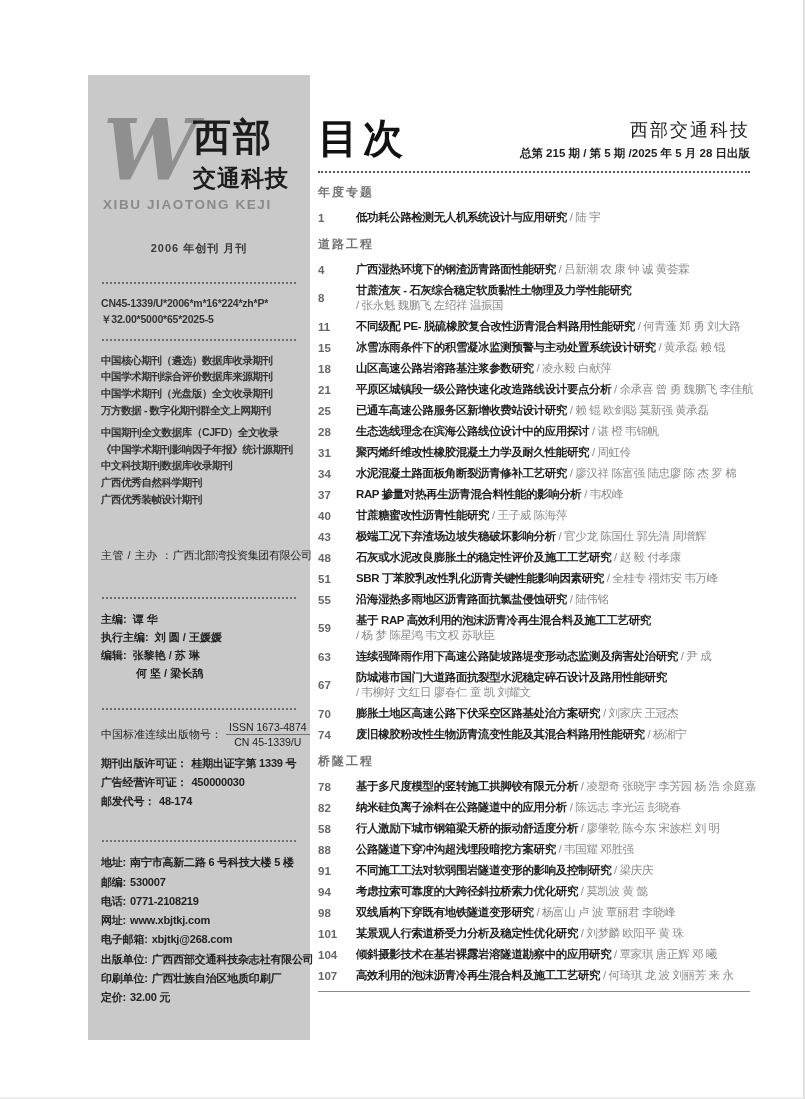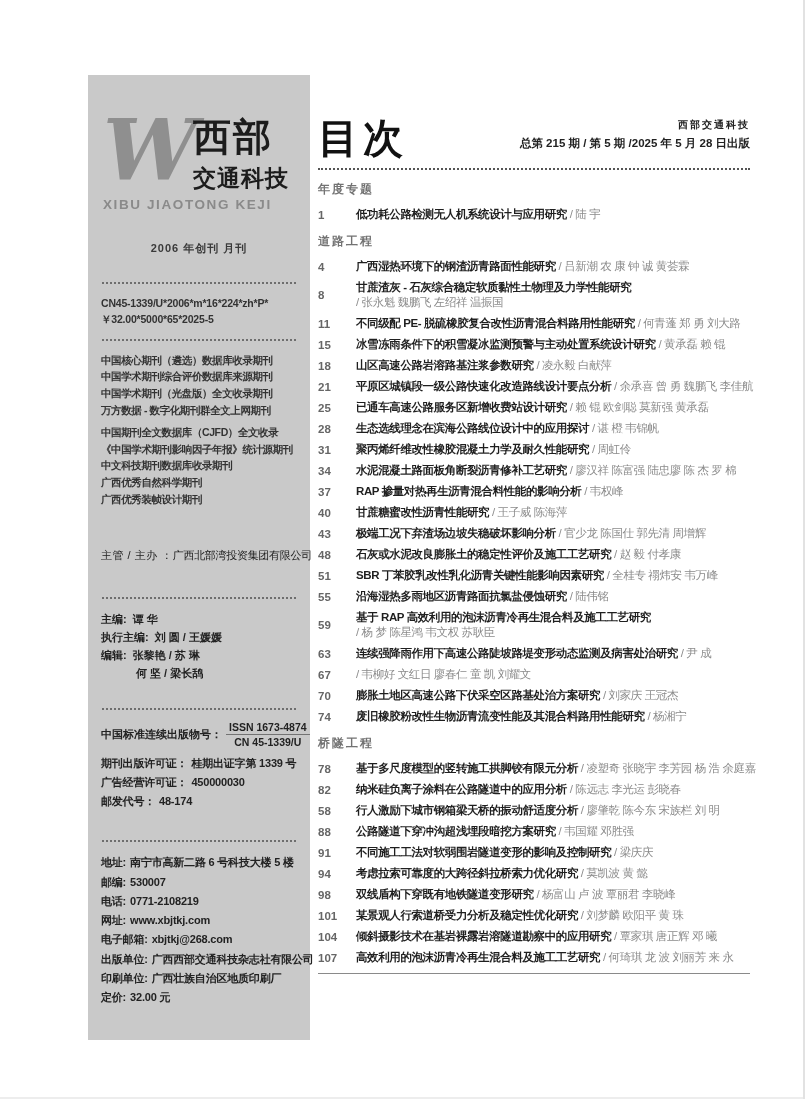--- a/index.html
+++ b/index.html
@@ -39,38 +39,38 @@
   .sponsor { margin-top:40px; font-size:11px; font-weight:400; color:#222; white-space:nowrap; letter-spacing:-0.3px; }
   .sponsor .lbl { letter-spacing:0.5px; }
   .sep.s3 { margin-top:34px; }
 
   .ed-row { font-size:11px; font-weight:700; color:#222; line-height:1.65; white-space:nowrap; }
   .ed-row .lbl { margin-right:6px;margin-top:44px; }
   .ed-row.cont { padding-left:35px; }
   .editors { margin-top:8px; }
   .sep.s4 { margin-top:26px; }
 
-  .issn-row { display:flex; align-items:center; font-size:11px; font-weight:700; color:#222; margin-top:10px; white-space:nowrap; }
+  .issn-row { display:flex; align-items:center; font-size:11px; font-weight:400; color:#222; margin-top:10px; white-space:nowrap; }
   .fraction { display:inline-flex; flex-direction:column; text-align:center; margin-left:4px; font-size:10.5px; }
   .fraction .top { border-bottom:1px solid #737373; padding:0 3px 1px; }
   .fraction .bot { padding-top:1px; }
 
   .kv-row { font-size:11px; font-weight:700; color:#222; line-height:1.7; white-space:nowrap; letter-spacing:-0.2px; }
   .kv-row .lbl { margin-right:4px; }
   .license-rows { margin-top:6px; }
   .sep.s5 { margin-top:30px; }
   .contact-rows { margin-top:8px; }
   .contact-rows .kv-row { line-height:1.75; }
 
   
   .content { position:absolute; left:318px; top:118px; width:432px; }
   .toc-header { display:flex; justify-content:space-between; padding-bottom:8px; }
   .toc-title { font-size:40px; font-weight:900; color:#111; letter-spacing:5px; line-height:1; }
   .issue { text-align:right; }
-  .issue-journal { font-size:10px; font-weight:700; color:#222; letter-spacing:2px; }
+  .issue-journal { font-size:18px; font-weight:400; color:#222; letter-spacing:2px; }
   .issue-info { font-size:11.5px; font-weight:700; color:#222; margin-top:4px; }
   .header-sep { border-top:2px dotted #555; margin-top:2px; }
 
   .sec-title { font-size:12px; font-weight:900; color:#737373; letter-spacing:2px; margin:11px 0 9px; }
   .row { display:flex; align-items:center; margin-bottom:6px; }
   .num { width:38px; flex:0 0 38px; font-size:11.5px; font-weight:600; color:#666; }
   .txt { flex:1; font-size:11.5px; line-height:15px; letter-spacing:-0.4px; white-space:nowrap; }
   .t { font-weight:700; color:#1f1f1f; }
   .a { font-weight:500; color:#8b8b8b; }
   .a2 { font-weight:500; color:#8b8b8b; white-space:nowrap; }
@@ -232,21 +232,21 @@
         <div class="row">
           <div class="num">59</div>
           <div class="txt"><span class="t">基于 RAP 高效利用的泡沫沥青冷再生混合料及施工工艺研究</span><div class="a2">/ 杨 梦 陈星鸿 韦文权 苏耿臣</div></div>
         </div>
         <div class="row">
           <div class="num">63</div>
           <div class="txt"><span class="t">连续强降雨作用下高速公路陡坡路堤变形动态监测及病害处治研究</span><span class="a"> / 尹 成</span></div>
         </div>
         <div class="row">
           <div class="num">67</div>
-          <div class="txt"><div class="a2">/ 韦柳好 文红日 廖春仁 童 凯 刘耀文</div></div>
+          <div class="txt"><span class="t">防城港市国门大道路面抗裂型水泥稳定碎石设计及路用性能研究</span><div class="a2">/ 韦柳好 文红日 廖春仁 童 凯 刘耀文</div></div>
         </div>
         <div class="row">
           <div class="num">70</div>
           <div class="txt"><span class="t">膨胀土地区高速公路下伏采空区路基处治方案研究</span><span class="a"> / 刘家庆 王冠杰</span></div>
         </div>
         <div class="row">
           <div class="num">74</div>
           <div class="txt"><span class="t">废旧橡胶粉改性生物沥青流变性能及其混合料路用性能研究</span><span class="a"> / 杨湘宁</span></div>
         </div>
         <h2 class="sec-title">桥隧工程</h2>

